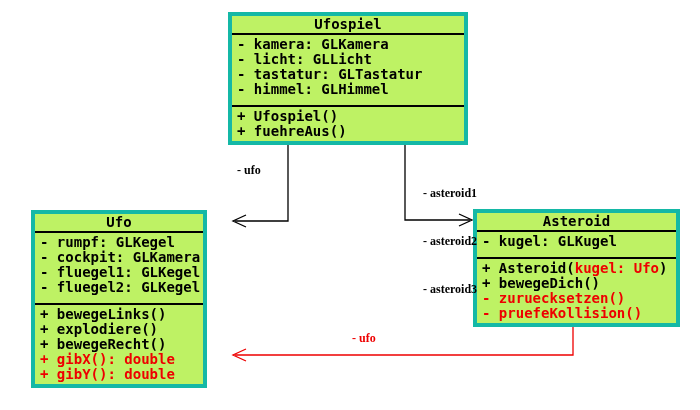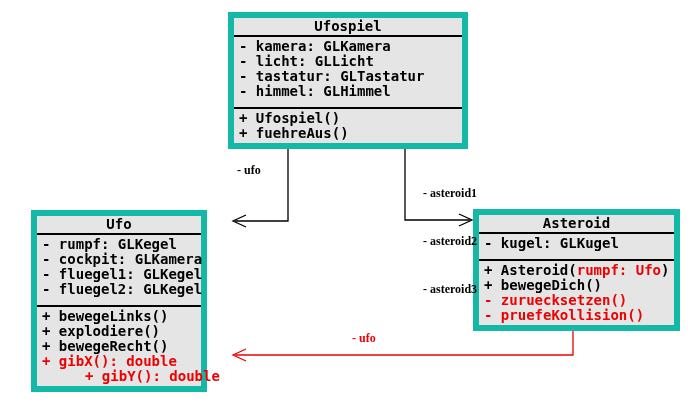--- a/index.html
+++ b/index.html
@@ -7,21 +7,21 @@
   body {
     width:700px; height:410px; overflow:hidden;
     font-family:"DejaVu Sans Mono","Liberation Mono",monospace;
   }
   .canvas { position:relative; width:700px; height:410px; background:#ffffff; }
 
   .wires { position:absolute; left:0; top:0; width:700px; height:410px; }
   .wires polyline { fill:none; stroke-width:1.3; }
 
   .uml-class {
-    position:absolute; background:#e5e5e5; border:6px solid #14b8a6;
+    position:absolute; background:#bef264; border:4px solid #14b8a6;
     font-size:14px; font-weight:bold; color:#000000;
   }
   .uml-title   { text-align:center; padding:1px 0; line-height:15px; border-bottom:2px solid #000000; }
   .uml-attrs   { padding:2px 4px 8px 5px; border-bottom:2px solid #000000; }
   .uml-methods { padding:2px 4px 2px 5px; }
   .uml-row     { line-height:15px; white-space:pre; }
 
   .wire-label {
     position:absolute; font-size:12px; font-weight:bold;
     line-height:16px; white-space:pre; color:#000000;font-family:Liberation Serif, serif;
@@ -67,31 +67,31 @@
         <div class="uml-row"><span style="color: rgb(0, 0, 0);">- rumpf: GLKegel</span></div>
         <div class="uml-row"><span style="color: rgb(0, 0, 0);">- cockpit: GLKamera</span></div>
         <div class="uml-row"><span style="color: rgb(0, 0, 0);">- fluegel1: GLKegel</span></div>
         <div class="uml-row"><span style="color: rgb(0, 0, 0);">- fluegel2: GLKegel</span></div>
       </div>
     <div class="uml-methods">
         <div class="uml-row"><span style="color: rgb(0, 0, 0);">+ bewegeLinks()</span></div>
         <div class="uml-row"><span style="color: rgb(0, 0, 0);">+ explodiere()</span></div>
         <div class="uml-row"><span style="color: rgb(0, 0, 0);">+ bewegeRecht()</span></div>
         <div class="uml-row"><span style="color: rgb(238, 0, 0);">+ gibX(): double</span></div>
-        <div class="uml-row"><span style="color: rgb(238, 0, 0); margin-left: 43px;">+ gibY(): double</span></div>
+        <div class="uml-row"><span style="color: rgb(238, 0, 0);">+ gibY(): double</span></div>
       </div>
   </div>
 
   <div class="uml-class" style="left:473px; top:209px; width:207px;">
     <div class="uml-title">Asteroid</div>
     <div class="uml-attrs">
         <div class="uml-row"><span style="color: rgb(0, 0, 0);">- kugel: GLKugel</span></div>
       </div>
     <div class="uml-methods">
-        <div class="uml-row"><span style="color: rgb(0, 0, 0);">+ Asteroid(</span><span style="color: rgb(238, 0, 0);">rumpf: Ufo</span><span style="color: rgb(0, 0, 0);">)</span></div>
+        <div class="uml-row"><span style="color: rgb(0, 0, 0);">+ Asteroid(</span><span style="color: rgb(238, 0, 0);">kugel: Ufo</span><span style="color: rgb(0, 0, 0);">)</span></div>
         <div class="uml-row"><span style="color: rgb(0, 0, 0);">+ bewegeDich()</span></div>
         <div class="uml-row"><span style="color: rgb(238, 0, 0);">- zuruecksetzen()</span></div>
         <div class="uml-row"><span style="color: rgb(238, 0, 0);">- pruefeKollision()</span></div>
       </div>
   </div>
 
   <div class="wire-label" style="left:237px; top:162px;">- ufo</div>
 
   <div class="wire-label" style="left:423px; top:153px;">
     <div>- asteroid1</div>

